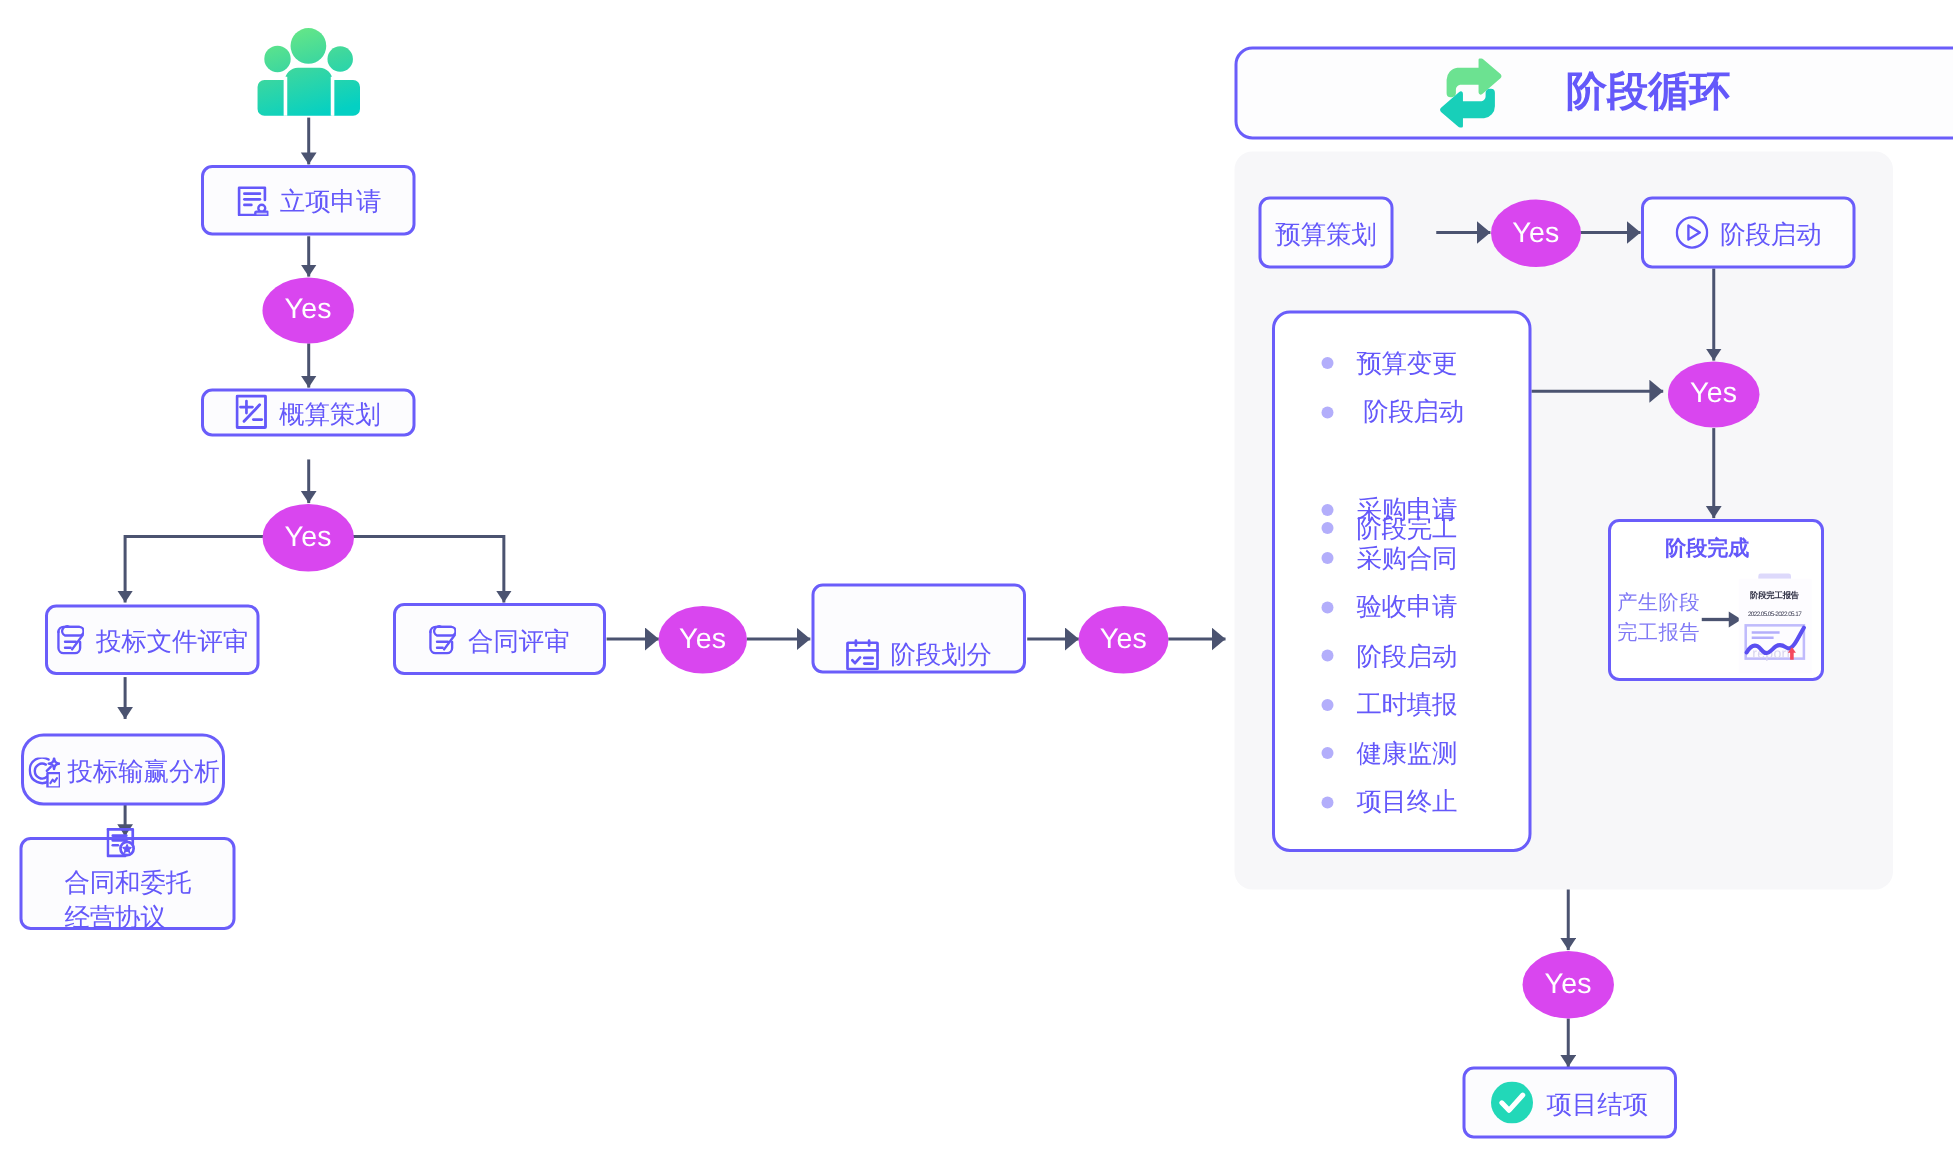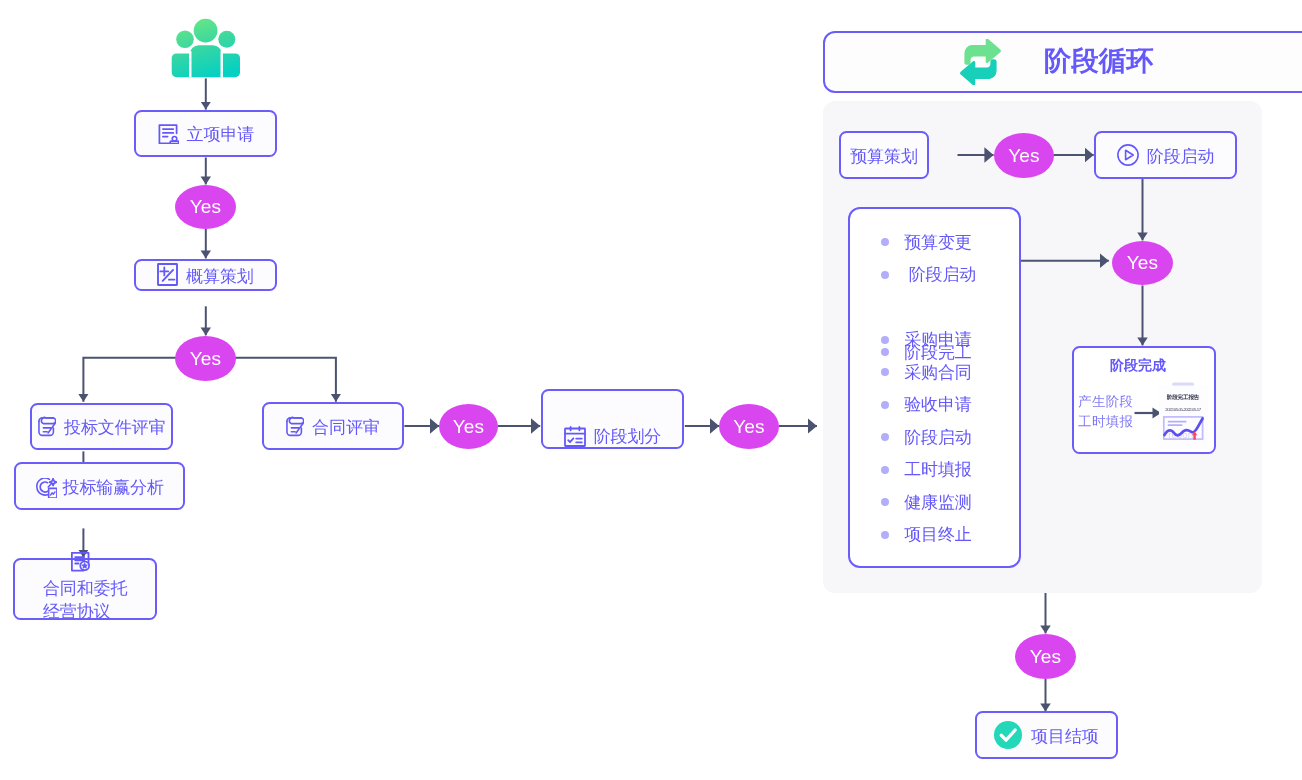--- a/index.html
+++ b/index.html
@@ -163,21 +163,21 @@
         <path d="M1.1 5.0v12.2a3.9 3.9 0 0 0 3.9 3.9h8.7a3.9 3.9 0 0 0 3.9-3.9v-4.5"></path>
         <path d="M6.0 7.7h10.9a3.3 3.3 0 0 0 0-6.6H9.3a3.3 3.3 0 0 0 -3.3 6.6z"></path>
         <path d="M6.1 12.5h8.3"></path>
           <path d="M6.1 17.0h4.3"></path>
         <path d="M19.6 7.3 L11.5 18.3"></path>
       </svg>
     </span>
     <span class="lbl">投标文件评审</span>
   </div>
 
-  <div class="abs node" style="left:13.6px;top:462px;width:171px;height:47.6px;">
+  <div class="abs node" style="left:13.6px;top:489px;width:136px;height:47.6px;border-radius:15px;">
     <span class="ic" style="width:21px;height:20.3px;position:relative;left:2.2px;top:2.2px;margin-right:7.2px;">
       <svg viewBox="3.6 4.0 22.9 21.8" width="21" height="20.3" fill="none" stroke="#6458fa" stroke-width="1.75" stroke-linecap="round" stroke-linejoin="round">
 
         <path d="M18.2 5.3 A8.9 8.9 0 0 0 4.6 13.9 A8.9 8.9 0 0 0 19.0 20.5"></path>
 
         <path d="M16.2 9.0 A5.3 5.3 0 0 0 8.2 13.9 A5.3 5.3 0 0 0 17.0 17.8"></path>
 
         <path d="M22.2 4.4 C22.6 7.2 23.3 7.9 26.1 8.3 C23.3 8.7 22.6 9.4 22.2 12.2
                  C21.8 9.4 21.1 8.7 18.3 8.3 C21.1 7.9 21.8 7.2 22.2 4.4z"></path>
         <path d="M19.8 10.6 L16.9 13.6"></path>
@@ -286,21 +286,21 @@
       <div class="listitem" style="left: 31.2px; top: 314.1px;"><span class="bullet"></span><span>项目终止</span></div>
     </div>
 
   <div class="abs yes" style="left:1112px;top:241px;width:61px;height:44px;">
     <span>Yes</span>
   </div>
 
   <div class="abs cbox" style="left:1071.5px;top:346px;width:144px;height:108px;">
     <div class="ctitle abs" style="left:-7.4px;top:8.5px;width:144px;">阶段完成</div>
     <div class="ctext abs" style="left:4.6px;top:43.6px;white-space:pre-line;">产生阶段
-工时填报</div>
+完工报告</div>
     <svg class="abs" style="left:60px;top:58px;width:28px;height:14px;" viewBox="0 0 28 14">
       <path d="M0.5 7h19" stroke="#4b5370" stroke-width="2.2" fill="none"></path>
       <path d="M18.5 1.6 L27 7 L18.5 12.4 Z" fill="#4b5370"></path>
     </svg>
     <div class="abs" style="left:85.5px;top:34.2px;width:50px;height:67.2px;">
       <svg viewBox="0 0 50 67.2" width="50" height="67.2">
 
         <path d="M14.8 0.4h18.6a1.6 1.6 0 0 1 1.6 1.6v1.8H13.2V2.0A1.6 1.6 0 0 1 14.8 0.4z" fill="#ddd9fb"></path>
 
         <rect x="0" y="3.8" width="48.8" height="63.2" rx="0.8" fill="#fdfcff"></rect>

